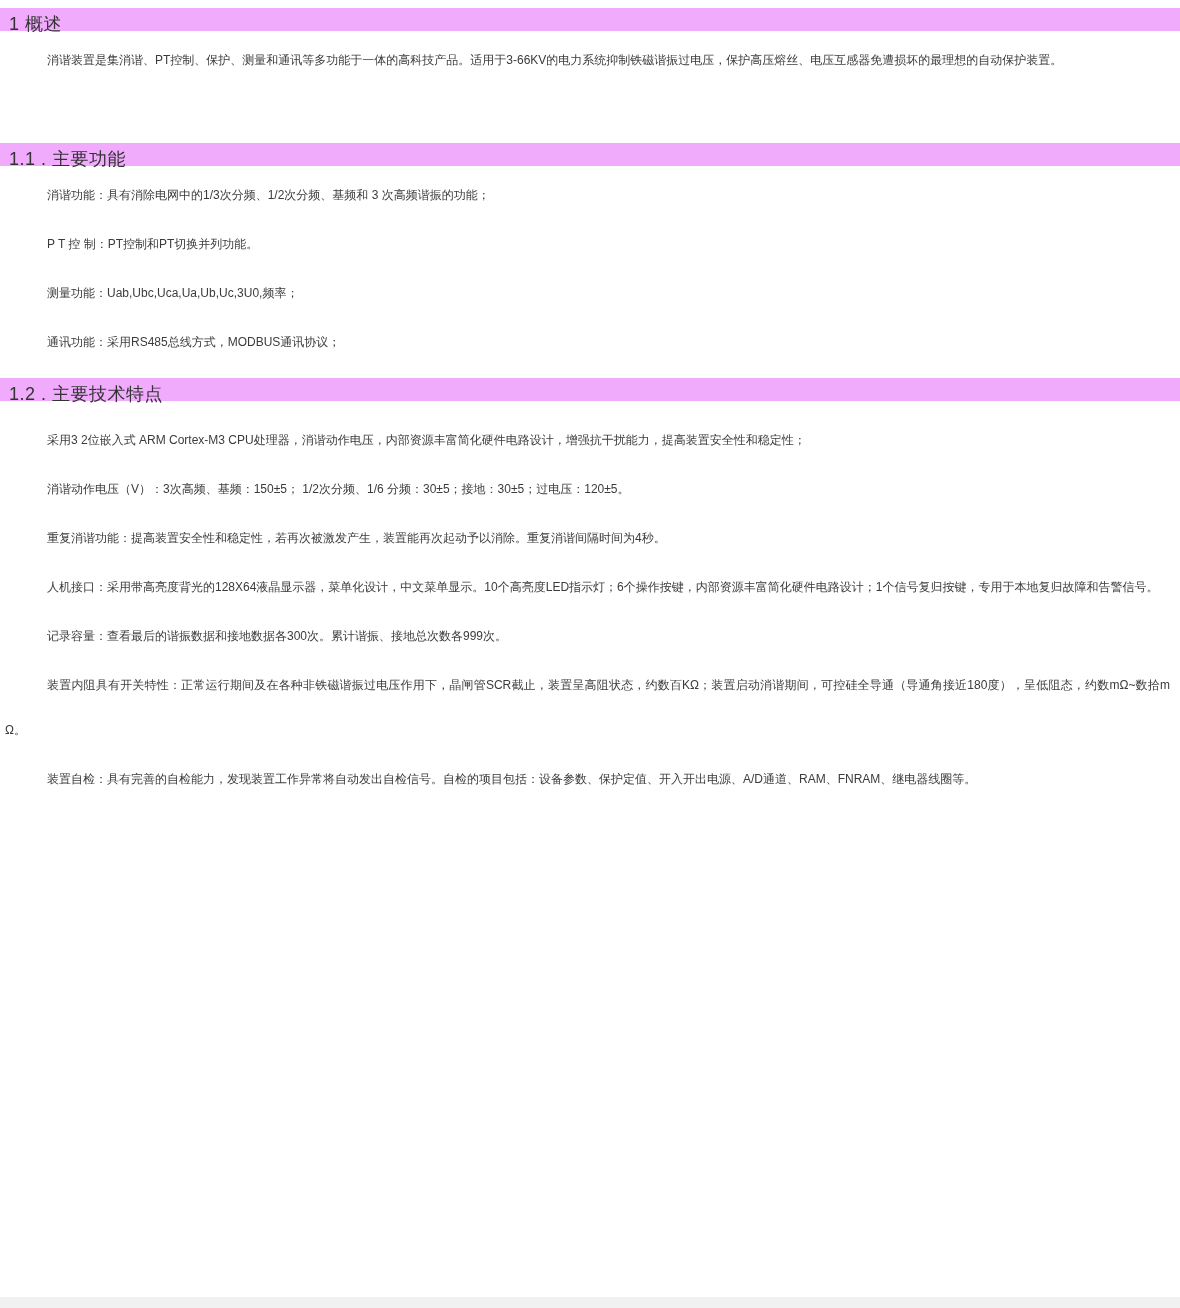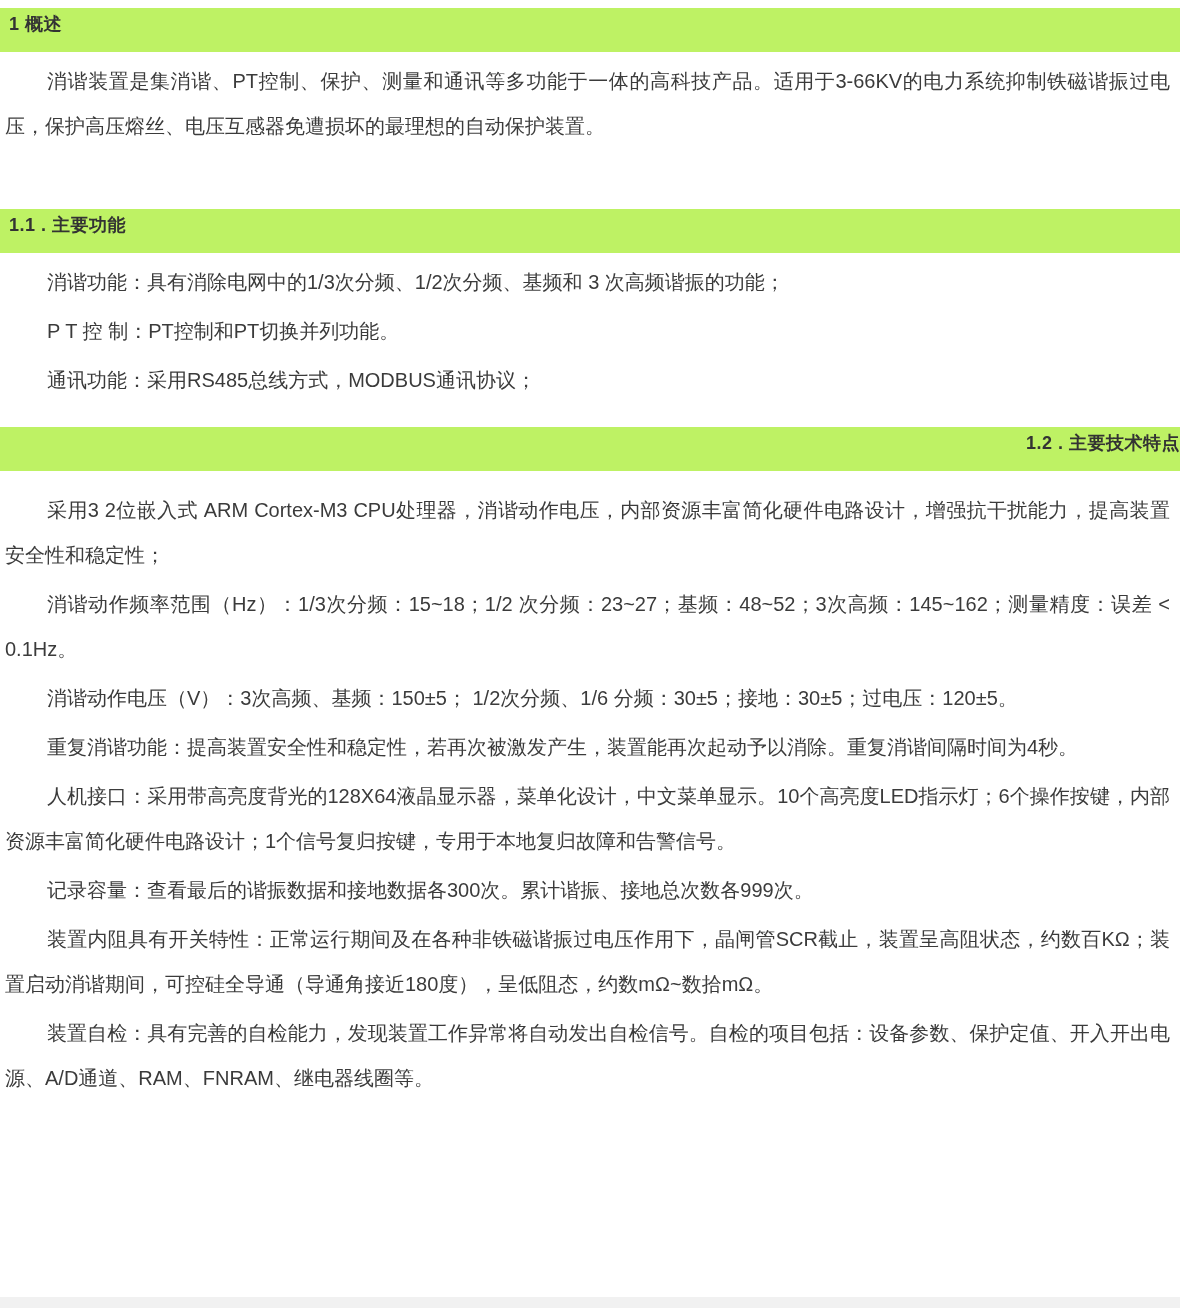--- a/index.html
+++ b/index.html
@@ -10,41 +10,41 @@
   .page {
     position: relative;
     width: 1180px;
     height: 1308px;
     background: #ffffff;
     overflow: hidden;
     font-family: "Liberation Sans", "DejaVu Sans", sans-serif;
     color: #3b3b3b;
   }
   .section-heading {
-    background: #bef264;
-    height: 44px;
+    background: #f0abfc;
+    height: 23px;
     line-height: 33px;
     padding-left: 9px;
     font-size: 18px;
     color: #333333;
-    font-weight: 700;
+    font-weight: 400;
     letter-spacing: 0.5px;
   }
   .heading-overview { margin-top: 8px; }
   .heading-functions { margin-top: 60px; }
-  .heading-features { margin-top: 24px; text-align: right; }
+  .heading-features { margin-top: 13px; }
 
   .section-body { padding: 0 10px 0 5px; }
   .body-overview { margin-top: 7px; }
   .body-functions { margin-top: 7px; }
   .body-features { margin-top: 17px; }
 
   p.doc-para {
     margin: 0 0 4px 0;
-    font-size: 20px;
+    font-size: 12px;
     line-height: 45px;
     text-indent: 42px;
     color: #3b3b3b;
     word-break: break-all;
     text-align: justify;
   }
   .bottom-strip {
     position: absolute;
     left: 0;
     bottom: 0;
@@ -60,27 +60,27 @@
 
   <div class="section-heading heading-overview">1 概述</div>
   <div class="section-body body-overview">
     <p class="doc-para">消谐装置是集消谐、PT控制、保护、测量和通讯等多功能于一体的高科技产品。适用于3-66KV的电力系统抑制铁磁谐振过电压，保护高压熔丝、电压互感器免遭损坏的最理想的自动保护装置。</p>
   </div>
 
   <div class="section-heading heading-functions">1.1 . 主要功能</div>
   <div class="section-body body-functions">
     <p class="doc-para">消谐功能：具有消除电网中的1/3次分频、1/2次分频、基频和 3 次高频谐振的功能；</p>
     <p class="doc-para">P T 控 制：PT控制和PT切换并列功能。</p>
+    <p class="doc-para">测量功能：Uab,Ubc,Uca,Ua,Ub,Uc,3U0,频率；</p>
     <p class="doc-para">通讯功能：采用RS485总线方式，MODBUS通讯协议；</p>
   </div>
 
   <div class="section-heading heading-features">1.2 . 主要技术特点</div>
   <div class="section-body body-features">
     <p class="doc-para">采用3 2位嵌入式 ARM Cortex-M3 CPU处理器，消谐动作电压，内部资源丰富简化硬件电路设计，增强抗干扰能力，提高装置安全性和稳定性；</p>
-    <p class="doc-para">消谐动作频率范围（Hz）：1/3次分频：15~18；1/2 次分频：23~27；基频：48~52；3次高频：145~162；测量精度：误差 &lt; 0.1Hz。</p>
     <p class="doc-para">消谐动作电压（V）：3次高频、基频：150±5； 1/2次分频、1/6 分频：30±5；接地：30±5；过电压：120±5。</p>
     <p class="doc-para">重复消谐功能：提高装置安全性和稳定性，若再次被激发产生，装置能再次起动予以消除。重复消谐间隔时间为4秒。</p>
     <p class="doc-para">人机接口：采用带高亮度背光的128X64液晶显示器，菜单化设计，中文菜单显示。10个高亮度LED指示灯；6个操作按键，内部资源丰富简化硬件电路设计；1个信号复归按键，专用于本地复归故障和告警信号。</p>
     <p class="doc-para">记录容量：查看最后的谐振数据和接地数据各300次。累计谐振、接地总次数各999次。</p>
     <p class="doc-para">装置内阻具有开关特性：正常运行期间及在各种非铁磁谐振过电压作用下，晶闸管SCR截止，装置呈高阻状态，约数百KΩ；装置启动消谐期间，可控硅全导通（导通角接近180度），呈低阻态，约数mΩ~数拾mΩ。</p>
     <p class="doc-para">装置自检：具有完善的自检能力，发现装置工作异常将自动发出自检信号。自检的项目包括：设备参数、保护定值、开入开出电源、A/D通道、RAM、FNRAM、继电器线圈等。</p>
   </div>
 
   <div class="bottom-strip"></div>
 

